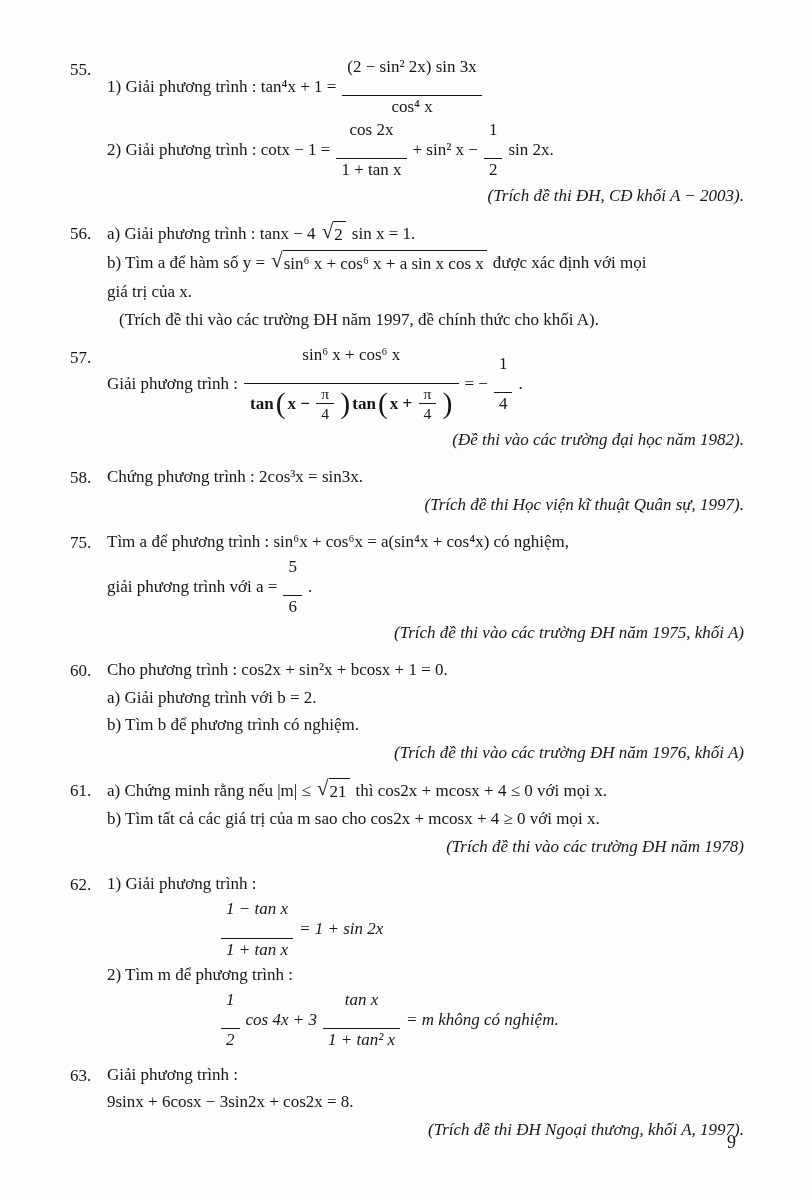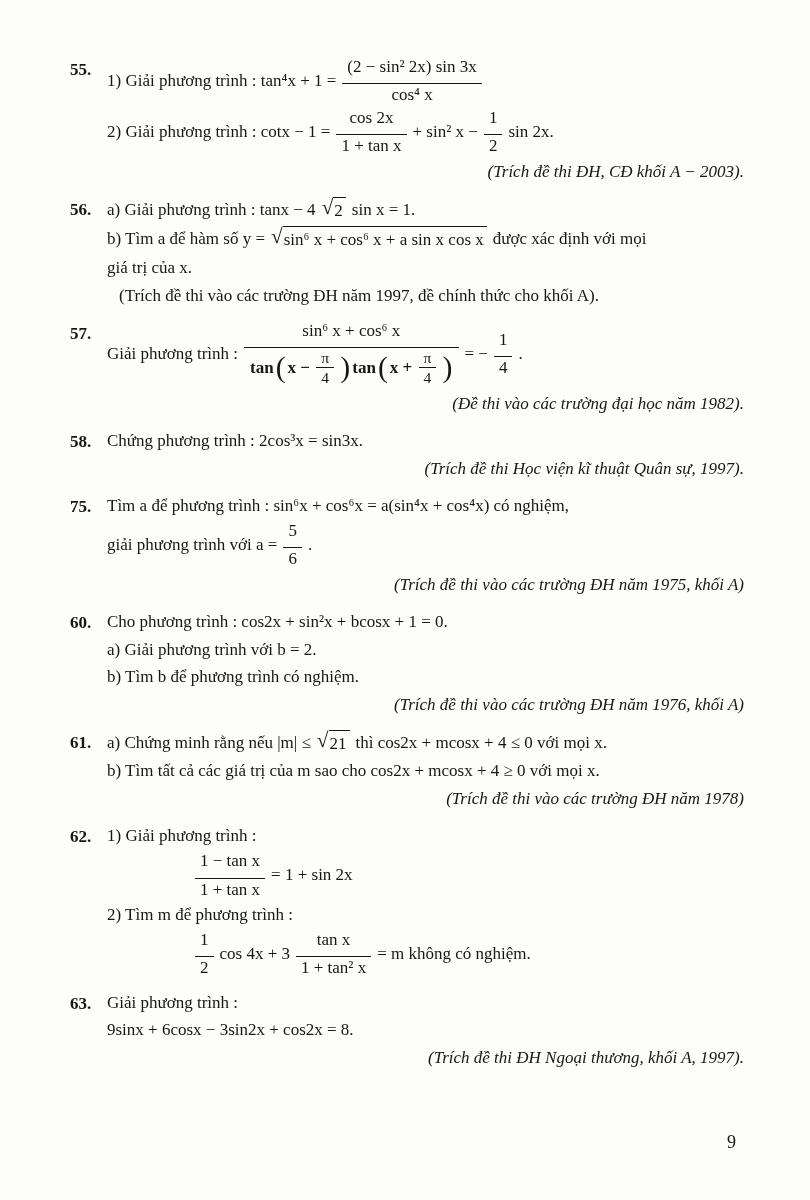--- a/index.html
+++ b/index.html
@@ -9,37 +9,37 @@
     background: #fdfdfb;
     color: #161616;
     font-family: "Liberation Serif", "DejaVu Serif", serif;
     font-size: 17px;
     line-height: 1.42;
     position: relative;
     overflow: hidden;
   }
   .page { position: relative; height: 100%; padding: 54px 64px 0 70px; }
   .ex { position: relative; padding-left: 37px; margin-bottom: 13px; }
-  .ex-num { position: absolute; left: 0; top: 1px; font-weight: bold; }
+  .ex-num { position: absolute; left: 0; top: 1px; font-weight: normal; }
   .line { margin: 3px 0; }
   .eqline { display: flex; align-items: center; gap: 6px; flex-wrap: nowrap; }
   .frac { display: inline-block; text-align: center; vertical-align: middle; line-height: 1.18; }
-  .fn { display: block; border-bottom: 1px solid #161616; padding: 0 5px 6px; }
+  .fn { display: block; border-bottom: 1px solid #161616; padding: 0 5px 18px; }
   .fd { display: block; padding: 1px 5px 0; }
   .fd > span { margin: 0 1px; }
   .fd .frac, .fn .frac { font-size: 0.92em; }
   .fd .frac .fn, .fn .frac .fn { padding: 0 3px 0; }
   .sqrt { display: inline-flex; align-items: flex-start; vertical-align: middle; }
   .rt { font-size: 1.25em; line-height: 1.02; }
   .rad { border-top: 1.3px solid #161616; padding: 1px 3px 0 1px; }
   .bigp { font-size: 175%; font-weight: 400; line-height: 0.9; display: inline-block; vertical-align: middle; transform: translateY(-1px); }
   .inl { display: inline-block; vertical-align: middle; font-weight: bold; }
   .src { font-style: italic; text-align: right; margin: 4px 2px 0 0; }
   .src.left { font-style: normal; text-align: left; margin-left: 12px; }
-  .center-eq { margin-left: 88px; }
+  .center-eq { margin-left: 114px; font-style: italic; }
   .pagenum { position: absolute; right: 74px; bottom: 44px; font-size: 18px; }
 </style>
 </head>
 <body>
 
 <div class="page">
 
   <div class="ex">
     <span class="ex-num">55.</span>
     <div class="line eqline">

